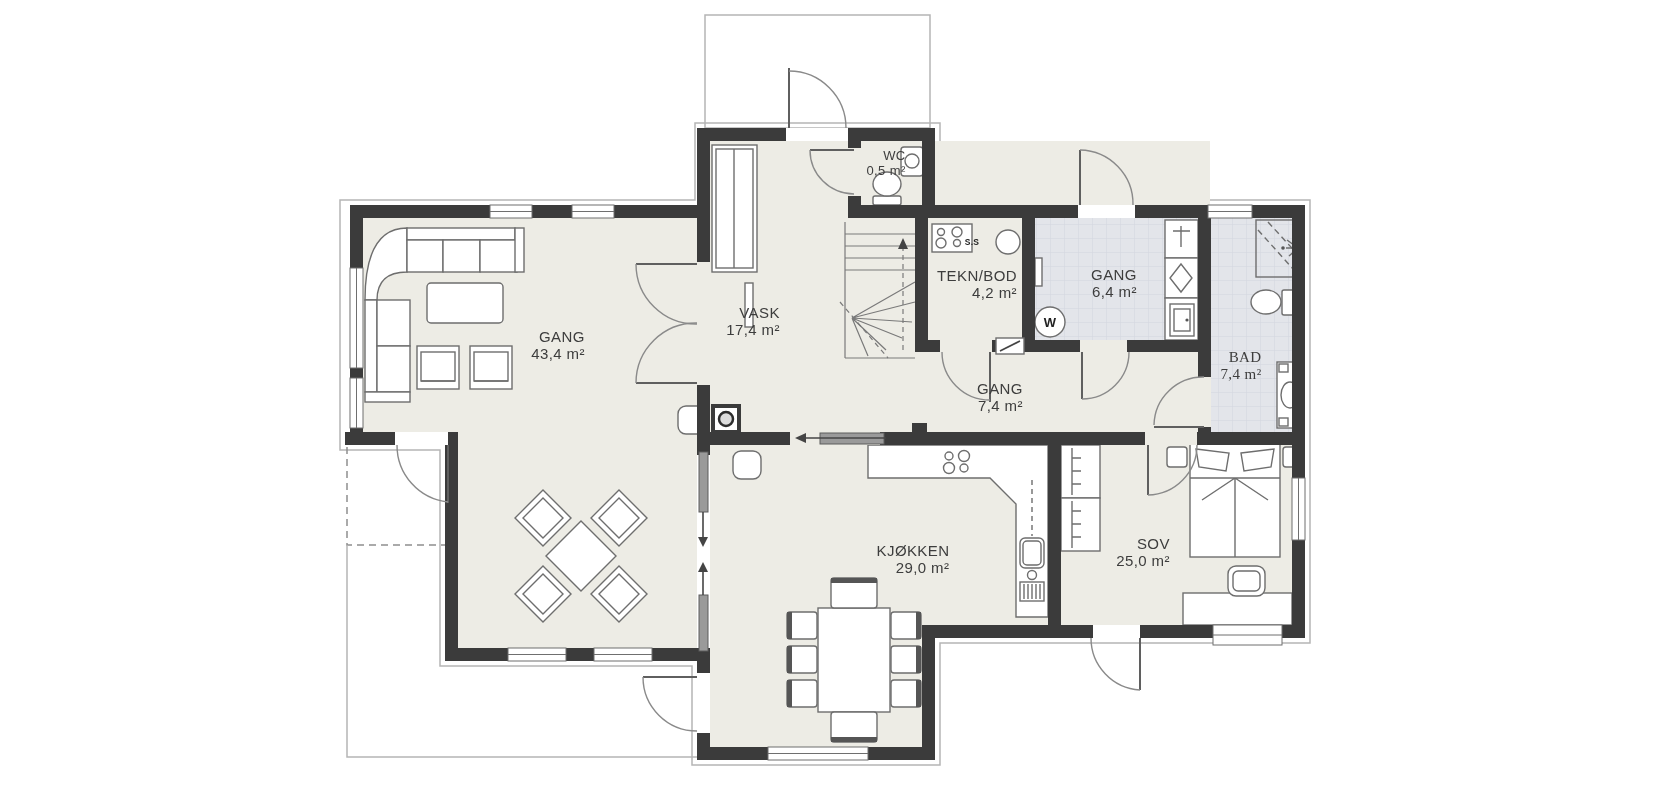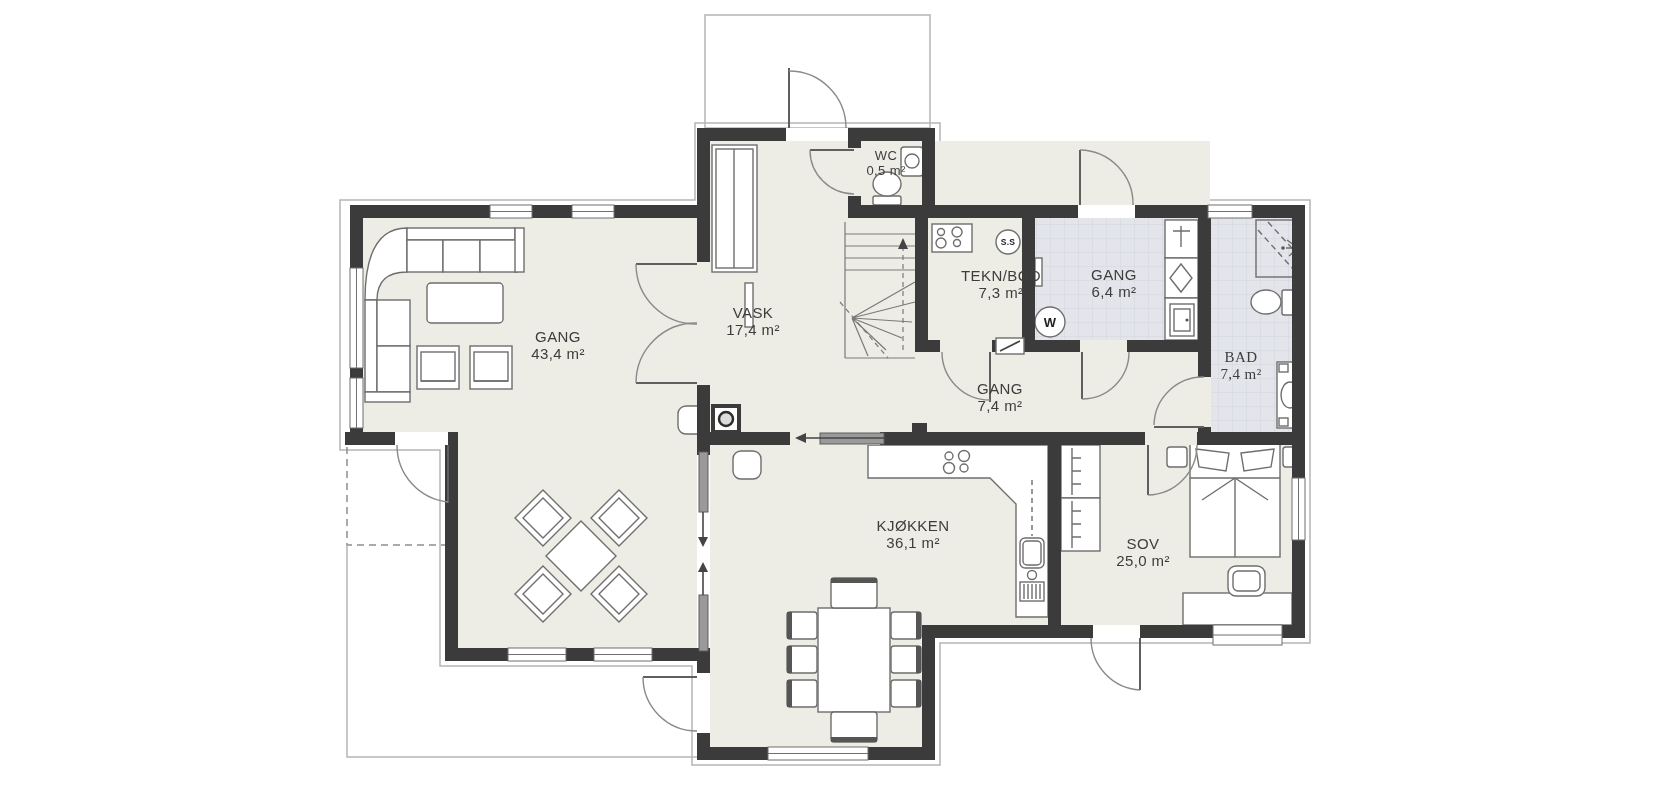--- a/index.html
+++ b/index.html
@@ -21,21 +21,21 @@
   .dash{fill:none;stroke:#8f8f8f;stroke-width:1.5;stroke-dasharray:7 5;}
   .door{fill:none;stroke:#8a8a8a;stroke-width:1.4;}
   .leaf{stroke:#5f5f5f;stroke-width:2;}
   .win{fill:#ffffff;stroke:#6f6f6f;stroke-width:1;}
   .winline{stroke:#6f6f6f;stroke-width:1;}
   .stair{stroke:#7a7a7a;stroke-width:1.2;fill:none;}
   .slide{fill:#9a9a9a;stroke:#5c5c5c;stroke-width:1;}
   .arrow{stroke:#444;stroke-width:1.6;fill:none;}
   .ahead{fill:#444;stroke:none;}
   .dark{fill:#555;}
-  .room-label{position:absolute;transform:translate(-50%,-50%);text-align:center;
+  .room-label{position:absolute;transform:translate(-50%,-50%);text-align:right;
       color:var(--label);font-size:15px;line-height:17px;letter-spacing:.4px;white-space:nowrap;}
   .marker-label{position:absolute;transform:translate(-50%,-50%);color:#222;font-weight:bold;text-align:center;}
   #washer-label{font-size:13px;}
   #ss-label{font-size:8.5px;letter-spacing:.3px;}
 </style>
 </head>
 <body>
 
 <div id="stage">
 
@@ -388,41 +388,41 @@
   <div>43,4 m²</div>
 </div>
 <div class="room-label" style="left:753px;top:321px;">
   <div>VASK</div>
   <div>17,4 m²</div>
 </div>
 <div class="room-label" style="left:886px;top:163px;font-size:13px;line-height:15px;">
   <div>WC</div>
   <div>0,5 m²</div>
 </div>
-<div class="room-label" style="left:977px;top:284px;margin-left:24px;">
+<div class="room-label" style="left:977px;top:284px;">
   <div>TEKN/BOD</div>
-  <div>7,3 m²</div>
+  <div>4,2 m²</div>
 </div>
 <div class="room-label" style="left:1114px;top:283px;">
   <div>GANG</div>
   <div>6,4 m²</div>
 </div>
 <div class="room-label" style="left:1241px;top:366px;font-family:Liberation Serif, serif;">
   <div>BAD</div>
   <div>7,4 m²</div>
 </div>
 <div class="room-label" style="left:1000px;top:397px;">
   <div>GANG</div>
   <div>7,4 m²</div>
 </div>
-<div class="room-label" style="left:913px;top:534px;">
+<div class="room-label" style="left:913px;top:559px;">
   <div>KJØKKEN</div>
-  <div>36,1 m²</div>
+  <div>29,0 m²</div>
 </div>
 <div class="room-label" style="left:1143px;top:552px;">
   <div>SOV</div>
   <div>25,0 m²</div>
 </div>
 
 <div id="washer-label" class="marker-label" style="left:1050px;top:322px;">W</div>
-<div id="ss-label" class="marker-label" style="left:1008px;top:242px;text-align:center;">S.S</div>
+<div id="ss-label" class="marker-label" style="left:972px;top:242px;text-align:center;">S.S</div>
 
 </div>
 
 </body></html>

